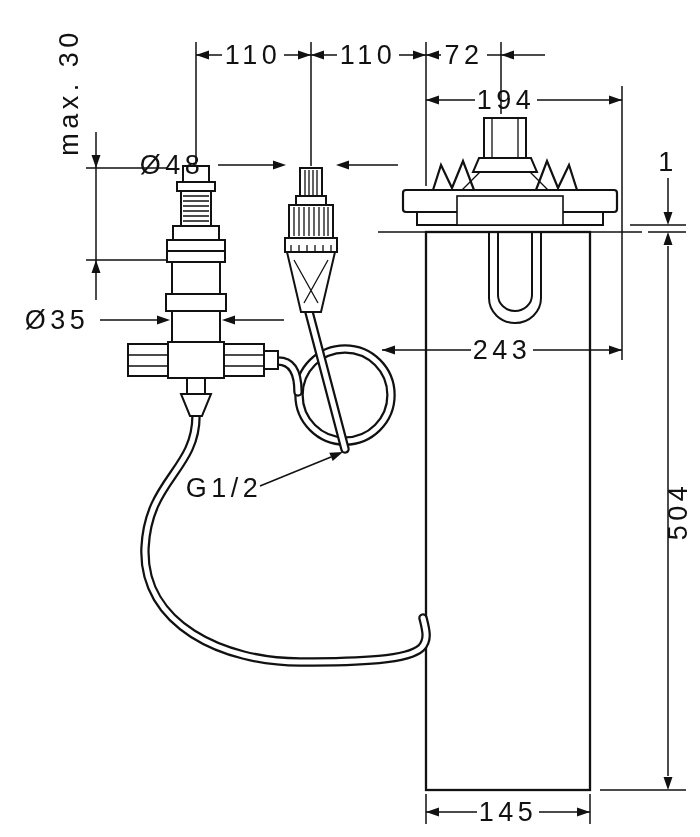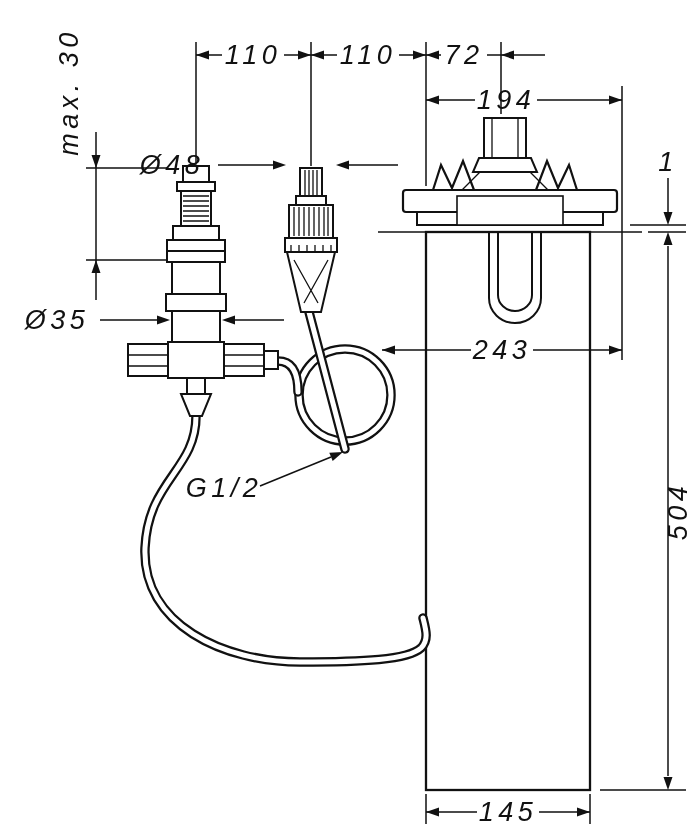--- a/index.html
+++ b/index.html
@@ -1,16 +1,16 @@
 <!DOCTYPE html>
 <html><head>
 <meta charset="utf-8">
 <style>
   html,body{margin:0;padding:0;background:#ffffff;}
-  .canvas{position:relative;width:700px;height:837px;background:#ffffff;overflow:hidden;font-style:italic;}
+  .canvas{position:relative;width:700px;height:837px;background:#ffffff;overflow:hidden;}
   svg{display:block;}
   .ln{stroke:#111111;stroke-width:1.5;fill:none;}
   .comp{stroke:#111111;stroke-width:2;fill:#ffffff;}
   .compn{stroke:#111111;stroke-width:2;fill:none;}
   .detail{stroke:#111111;stroke-width:1.3;fill:none;}
   .arrow{fill:#111111;stroke:none;}
   .hose{stroke:#111111;stroke-width:9.5;fill:none;stroke-linecap:round;}
   .hosecore{stroke:#ffffff;stroke-width:5;fill:none;stroke-linecap:round;}
   .dimtext{font-family:"Liberation Sans",sans-serif;font-size:27px;letter-spacing:4.5px;fill:#111111;}
 </style>

